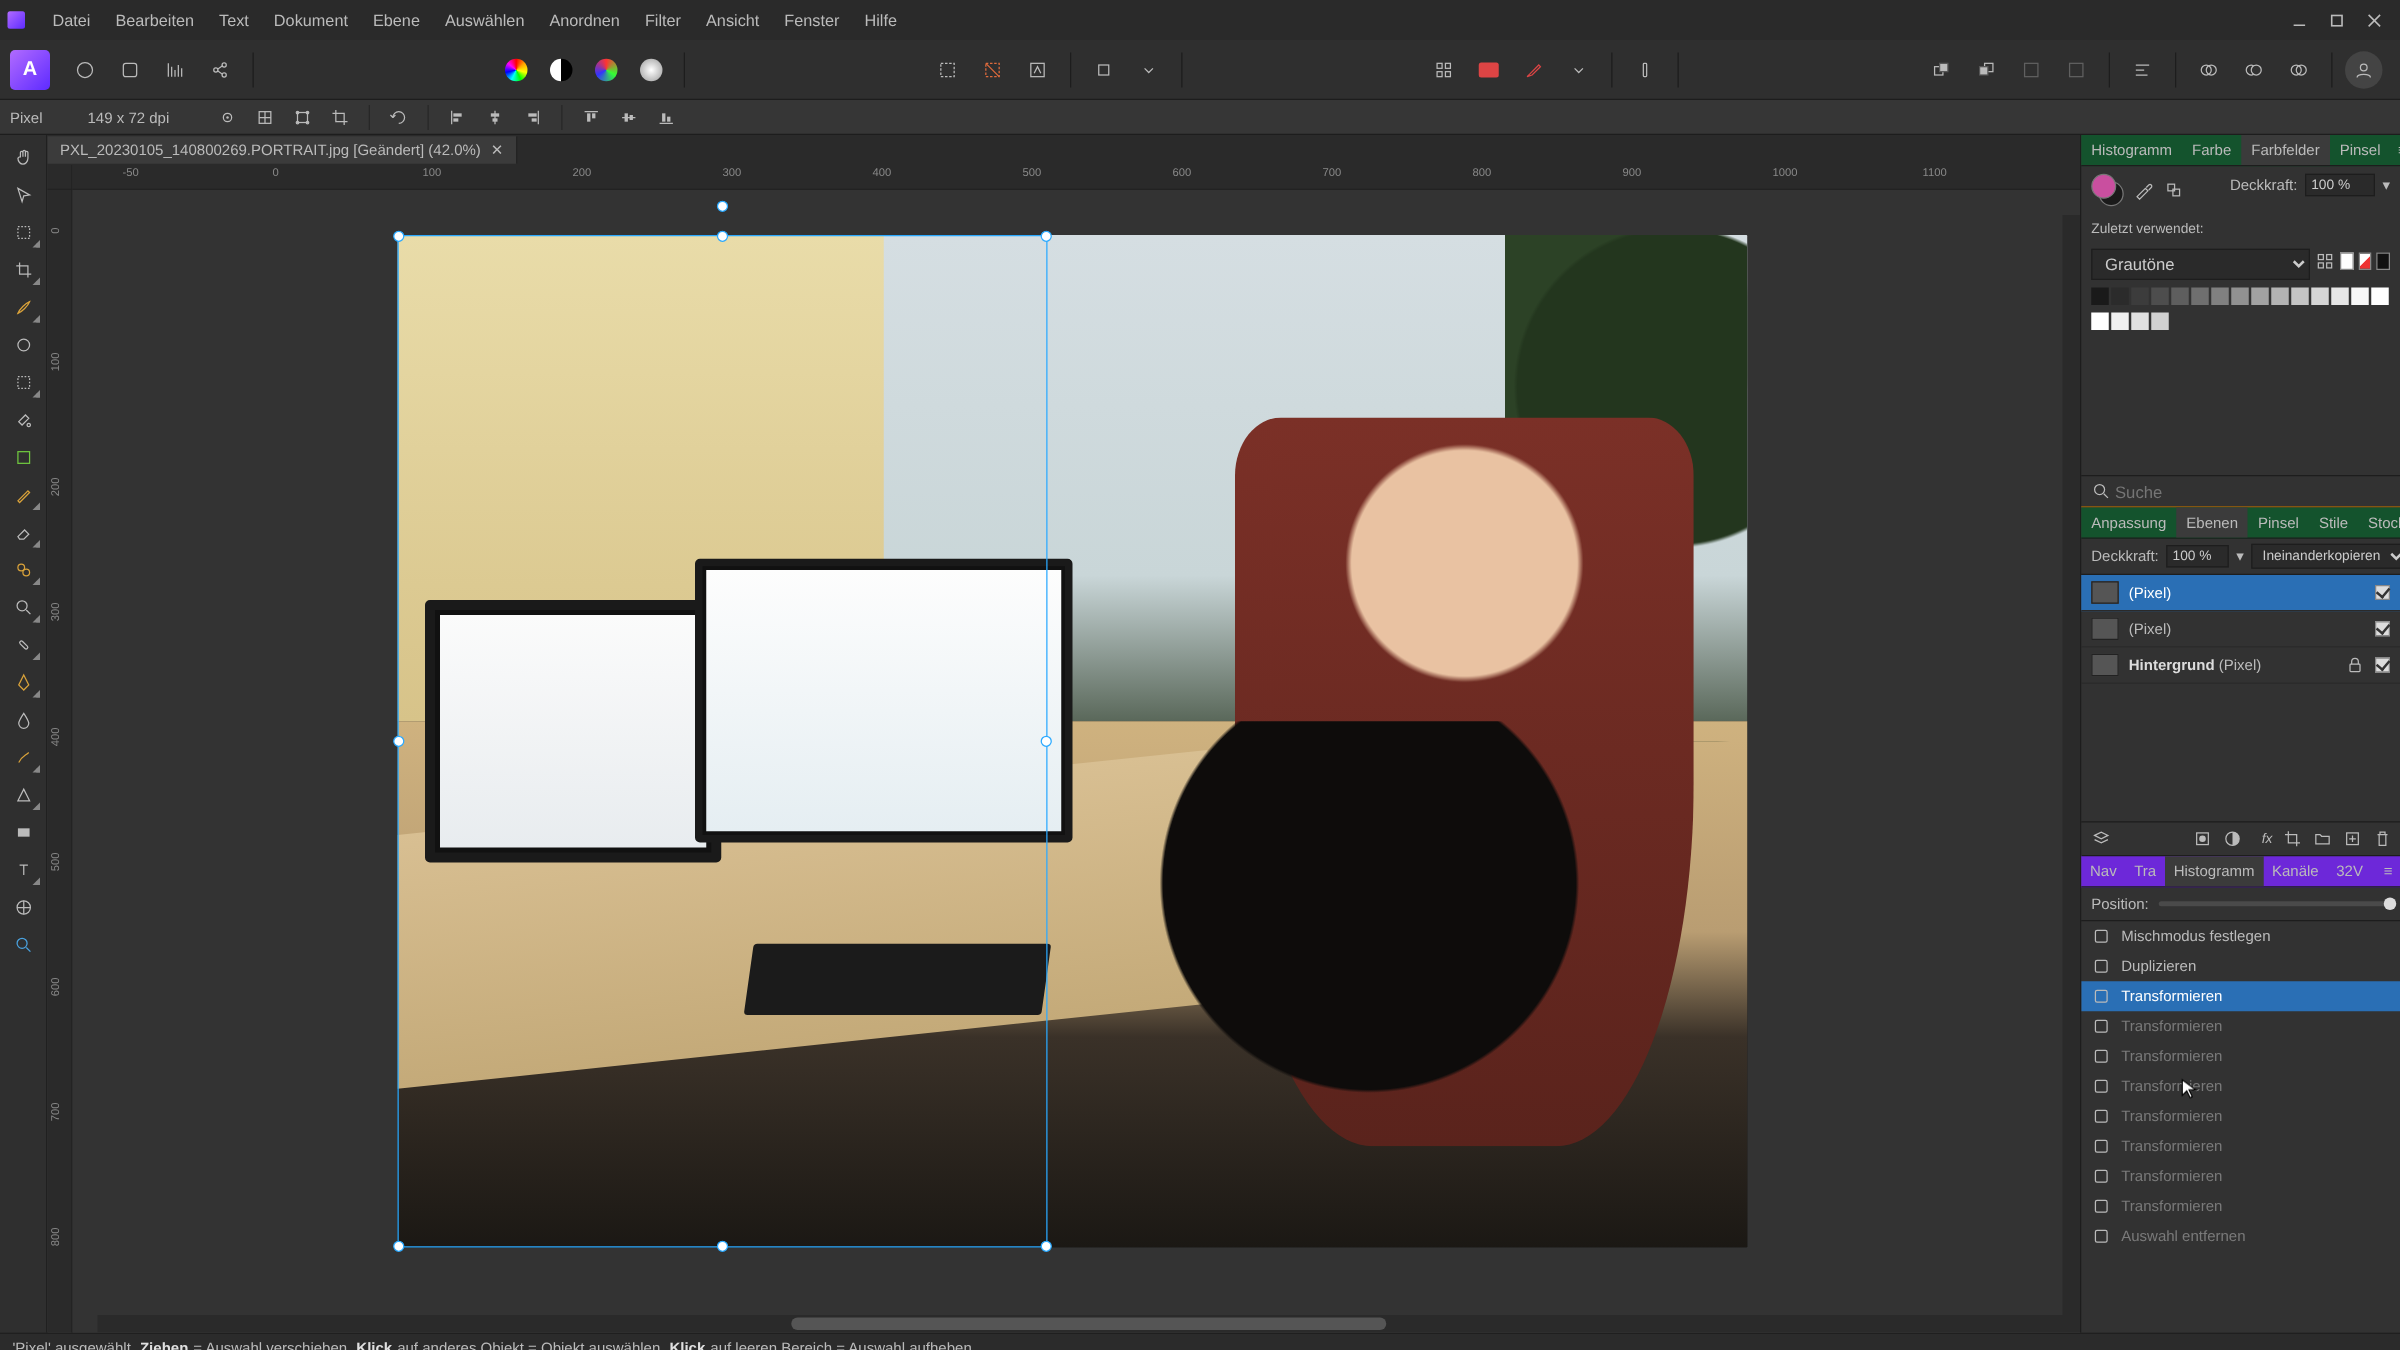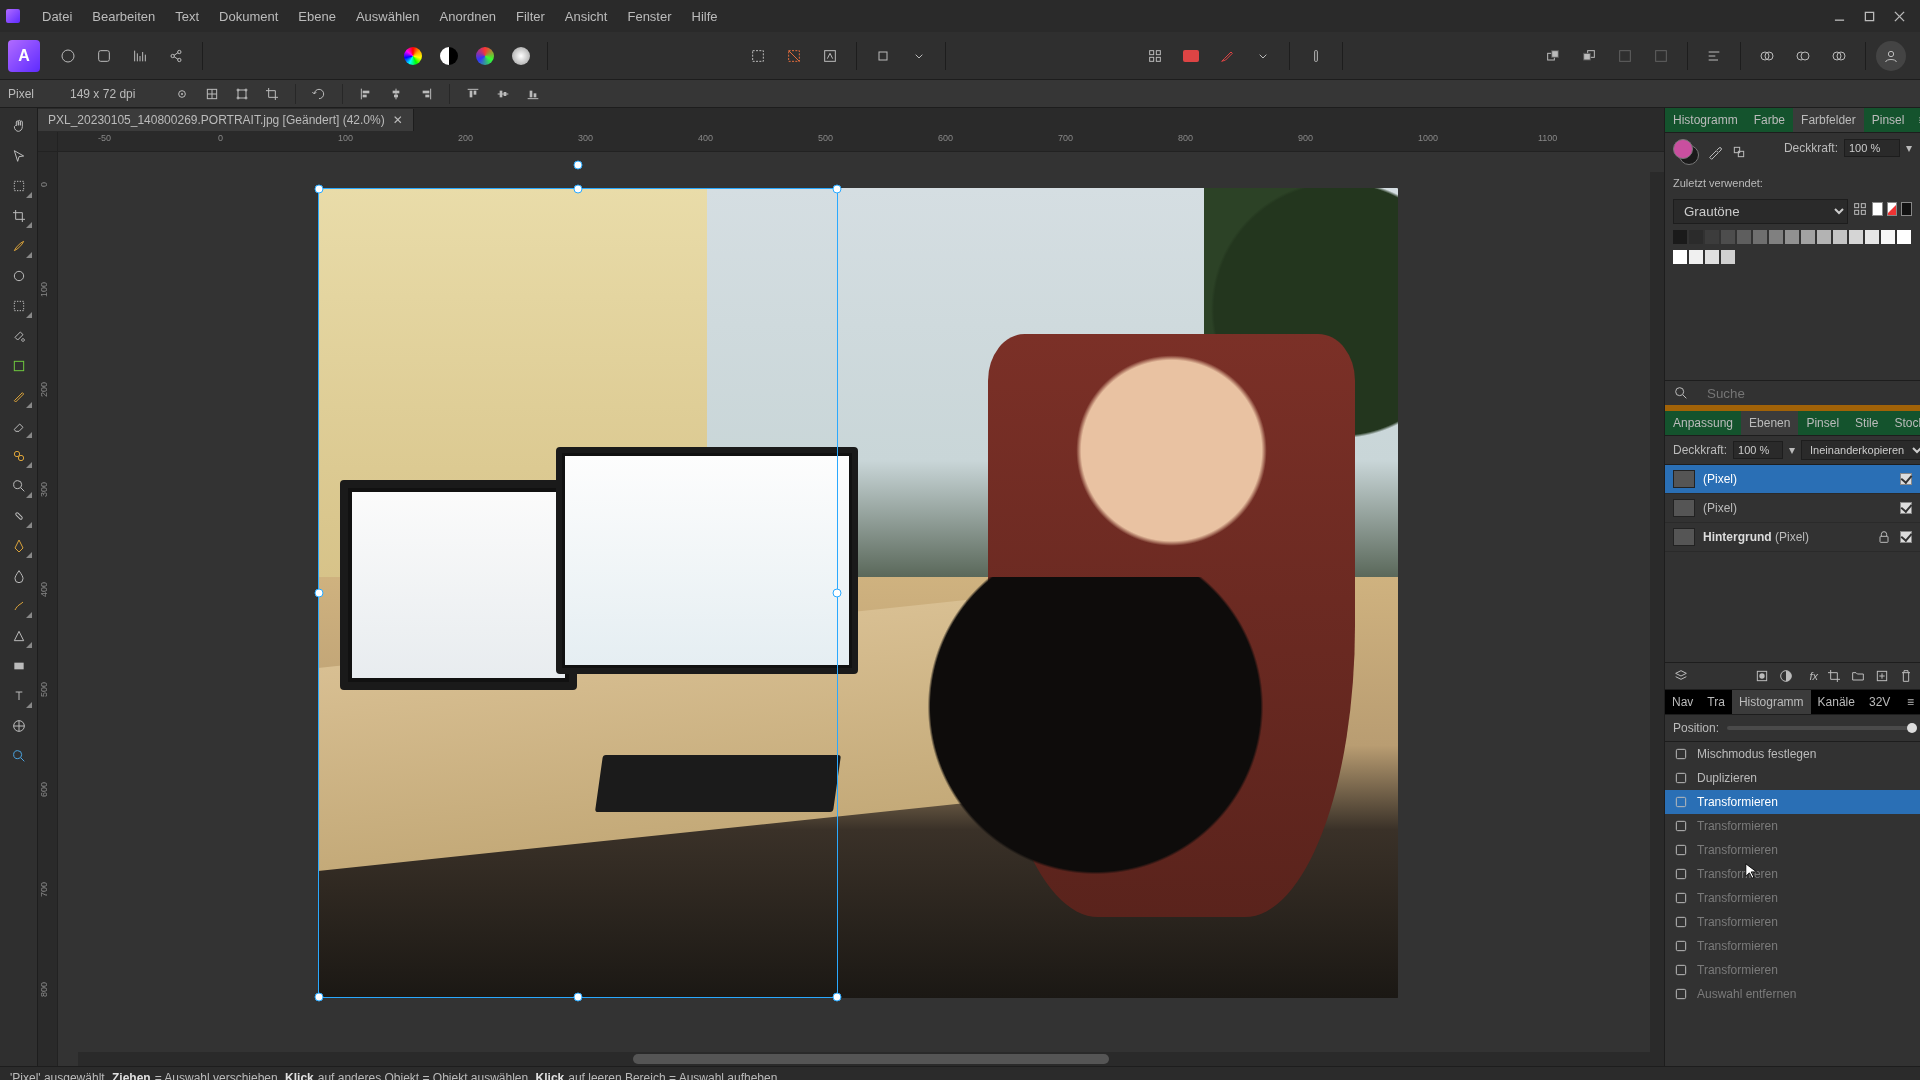--- a/index.html
+++ b/index.html
@@ -78,39 +78,39 @@
 .swatch-panel .colordots { display:flex; gap:8px; align-items:center; margin-bottom:8px;}
 .bigcolor { width:26px; height:26px; position:relative; }
 .bigcolor .c1{position:absolute; left:0; top:0; width:20px; height:20px; border-radius:50%; background:#c94f9f; border:1px solid #777;}
 .bigcolor .c2{position:absolute; right:0; bottom:0; width:20px; height:20px; border-radius:50%; background:#1a1a1a; border:1px solid #777;}
 .opacity-row { display:flex; align-items:center; justify-content:flex-end; gap:6px; margin-bottom:6px;}
 .opacity-row input{width:56px; background:#2a2a2a; color:#ccc; border:1px solid #1d1d1d; padding:2px 4px; font-size:11px;}
 .swatch-select { width:100%; background:#2a2a2a; color:#ccc; border:1px solid #1d1d1d; padding:3px 6px; margin-top:6px;}
 .swatch-row { display:flex; gap:2px; margin-top:6px; flex-wrap:wrap;}
 .sw { width:14px; height:14px; }
 
-.search-row { display:flex; align-items:center; padding:4px 8px; gap:18px; border-bottom:6px solid #a16207;}
+.search-row { display:flex; align-items:center; padding:4px 8px; gap:3px; border-bottom:1px solid #a16207;}
 .search-row input { flex:1; background:transparent; border:none; color:#ccc; outline:none;}
 
 .layers-head { display:flex; align-items:center; padding:4px 8px; gap:6px; border-bottom:1px solid #1d1d1d;}
 .layers-head input{width:50px; background:#2a2a2a; color:#ccc; border:1px solid #1d1d1d; padding:2px 4px; font-size:11px;}
 .layers-head select{flex:1; background:#2a2a2a; color:#ccc; border:1px solid #1d1d1d; padding:2px 4px; font-size:11px;}
 .layers-list { flex:0 0 auto; }
 .layer-row { display:flex; align-items:center; padding:5px 8px; gap:8px; border-bottom:1px solid #2a2a2a; cursor:pointer;}
 .layer-row.selected { background:#2a6fb5; color:#fff; }
 .layer-thumb { width:22px; height:18px; background:#555; border:1px solid #222;}
 .layer-spacer{flex:1;}
 .layer-chk { width:12px; height:12px; border:1px solid #888; background:#ddd; position:relative;}
 .layer-chk::after{content:""; position:absolute; left:2px; top:-1px; width:5px; height:8px; border:solid #333; border-width:0 2px 2px 0; transform:rotate(40deg);}
 .lock-icon{ width:12px; height:12px; }
 
 .layer-footer { display:flex; align-items:center; padding:4px 6px; border-top:1px solid #1d1d1d; gap:6px;}
 .lf-btn { width:18px; height:18px; display:flex; align-items:center; justify-content:flex-end; cursor:pointer;}
 
-.bottom-tabs { display:flex; background:#000000; border-top:1px solid #1d1d1d; border-bottom:1px solid #1d1d1d;}
+.bottom-tabs { display:flex; background:#6d28d9; border-top:1px solid #1d1d1d; border-bottom:1px solid #1d1d1d;}
 .bottom-tabs .panel-tab{padding:5px 7px;}
 
 .position-row { padding:6px 8px; display:flex; align-items:center; gap:8px; border-bottom:1px solid #1d1d1d;}
 .position-row .track{flex:1; height:4px; background:#4a4a4a; position:relative; border-radius:2px;}
 .position-row .track .knob{position:absolute; right:0; top:50%; width:10px; height:10px; background:#ddd; border-radius:50%; transform:translate(50%,-50%);}
 
 .history-list { flex:1; overflow:auto; }
 .history-row { display:flex; align-items:center; padding:4px 8px; gap:8px; cursor:pointer;}
 .history-row.selected { background:#2a6fb5; color:#fff;}
 .history-row.future { color:#7a7a7a;}

